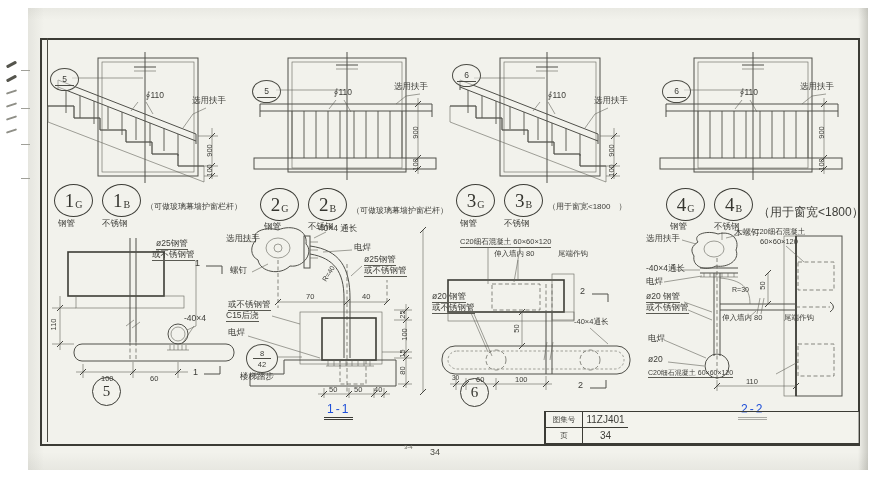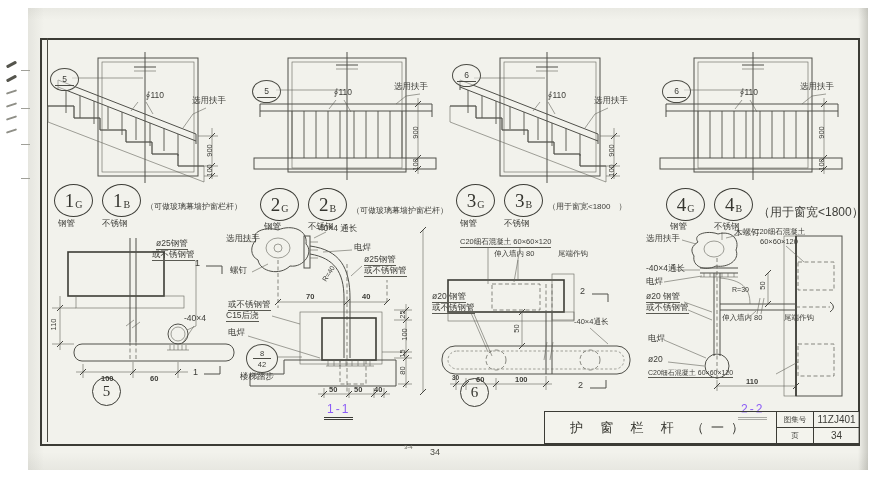--- a/index.html
+++ b/index.html
@@ -19,42 +19,42 @@
   .ln{stroke:#50504a;stroke-width:1;fill:none;}
   .lnk{stroke:#3c3c36;stroke-width:1.6;fill:none;}
   .lnt{stroke:#63635b;stroke-width:0.6;fill:none;}
   .bal{stroke:#50504a;stroke-width:0.9;fill:none;}
   .tick{stroke:#45453f;stroke-width:1;fill:none;}
   .dsh{stroke:#5a5a52;stroke-width:0.7;fill:none;stroke-dasharray:4 2.5;}
   .dsh2{stroke:#6a6a61;stroke-width:0.6;fill:none;stroke-dasharray:2.5 2;}
   .lbl{position:absolute;font-size:8.5px;line-height:1.15;white-space:nowrap;color:#3d3d38;}
   .sm{font-size:7.5px;}
   .u{border-bottom:1px solid #5a5a52;padding-bottom:0px;}
-  .dim{position:absolute;font-size:7.5px;white-space:nowrap;color:#3d3d38;font-weight:bold;}
+  .dim{position:absolute;font-size:7.5px;white-space:nowrap;color:#3d3d38;}
   .vdim{position:absolute;font-size:7.5px;white-space:nowrap;color:#3d3d38;
         transform:rotate(-90deg);transform-origin:center;}
   .rlabel{position:absolute;font-size:7px;white-space:nowrap;color:#3d3d38;}
   .bubble{position:absolute;width:27px;height:21px;border:1.2px solid #4c4c45;border-radius:50%;
           display:flex;flex-direction:column;align-items:center;justify-content:center;
           font-size:8.5px;color:#3d3d38;background:rgba(242,242,236,0.55);}
   .bubble .bline{width:68%;border-top:1px solid #4c4c45;margin-top:1px;}
   .tags{position:absolute;display:flex;align-items:center;}
   .tag{width:37px;height:31px;border:1.8px solid #3d3d37;border-radius:50%;
        display:flex;align-items:center;justify-content:center;
        font-family:"Liberation Serif","DejaVu Serif",serif;color:#35352f;}
   .tag .n{font-size:19px;line-height:1;}
   .tag .s{font-size:10px;line-height:1;margin-top:9px;margin-left:1px;}
   .circ-num{position:absolute;width:27px;height:27px;border:1.7px solid #3d3d37;border-radius:50%;
        display:flex;align-items:center;justify-content:center;font-size:15px;
        font-family:"Liberation Serif","DejaVu Serif",serif;color:#35352f;}
   .refbubble{position:absolute;width:30px;height:27px;border:1.2px solid #4c4c45;border-radius:50%;
        display:flex;flex-direction:column;align-items:center;justify-content:center;
        font-size:7.5px;color:#3d3d38;}
   .refbubble .bline{width:60%;border-top:1px solid #4c4c45;margin:0.5px 0;}
-  .sec-title{position:absolute;font-size:12px;letter-spacing:2px;color:#8b5cf6;
+  .sec-title{position:absolute;font-size:12px;letter-spacing:2px;color:#1d4ed8;
        border-bottom:1px solid #3a3a35;padding:0 3px 1px;}
   .sec-title::after{content:"";position:absolute;left:0;right:0;bottom:-3px;border-top:1px solid #3a3a35;}
   .smark{position:absolute;font-size:9px;color:#3d3d38;}
   .titleblock{position:absolute;left:544px;top:411px;width:314px;height:31px;border:1.6px solid #3b3b35;
        display:flex;background:rgba(244,244,238,0.6);}
   .tb-title{flex:1;display:flex;align-items:center;justify-content:center;font-size:13px;
        letter-spacing:7px;color:#35352f;font-family:"Liberation Serif","DejaVu Serif",serif;}
   .tb-right{width:82px;border-left:1px solid #3b3b35;display:flex;flex-direction:column;}
   .tb-row{flex:1;display:flex;}
   .tb-row + .tb-row{border-top:1px solid #3b3b35;}
@@ -686,21 +686,20 @@
   <span class="lbl sm" style="left:76px;top:86px">伸入墙内 80</span>
   <span class="lbl sm" style="left:138px;top:86px">尾端作钩</span>
   <span class="lbl" style="left:2px;top:106px">电焊</span>
   <span class="lbl" style="left:2px;top:127px">ø20</span>
   <span class="lbl sm u" style="left:2px;top:141px;font-size:7px">C20细石混凝土 60×60×120</span>
   <span class="dim" style="left:100px;top:149px">110</span>
   <span class="sec-title" style="left:92px;top:174px">2-2</span>
 </div>
 
 <div class="titleblock">
-  <div class="tb-title">护 窗 栏 杆 （一）</div>
   <div class="tb-right">
     <div class="tb-row">
       <div class="tb-cell-l">图集号</div>
       <div class="tb-cell-v">11ZJ401</div>
     </div>
     <div class="tb-row">
       <div class="tb-cell-l">页</div>
       <div class="tb-cell-v">34</div>
     </div>
   </div>

